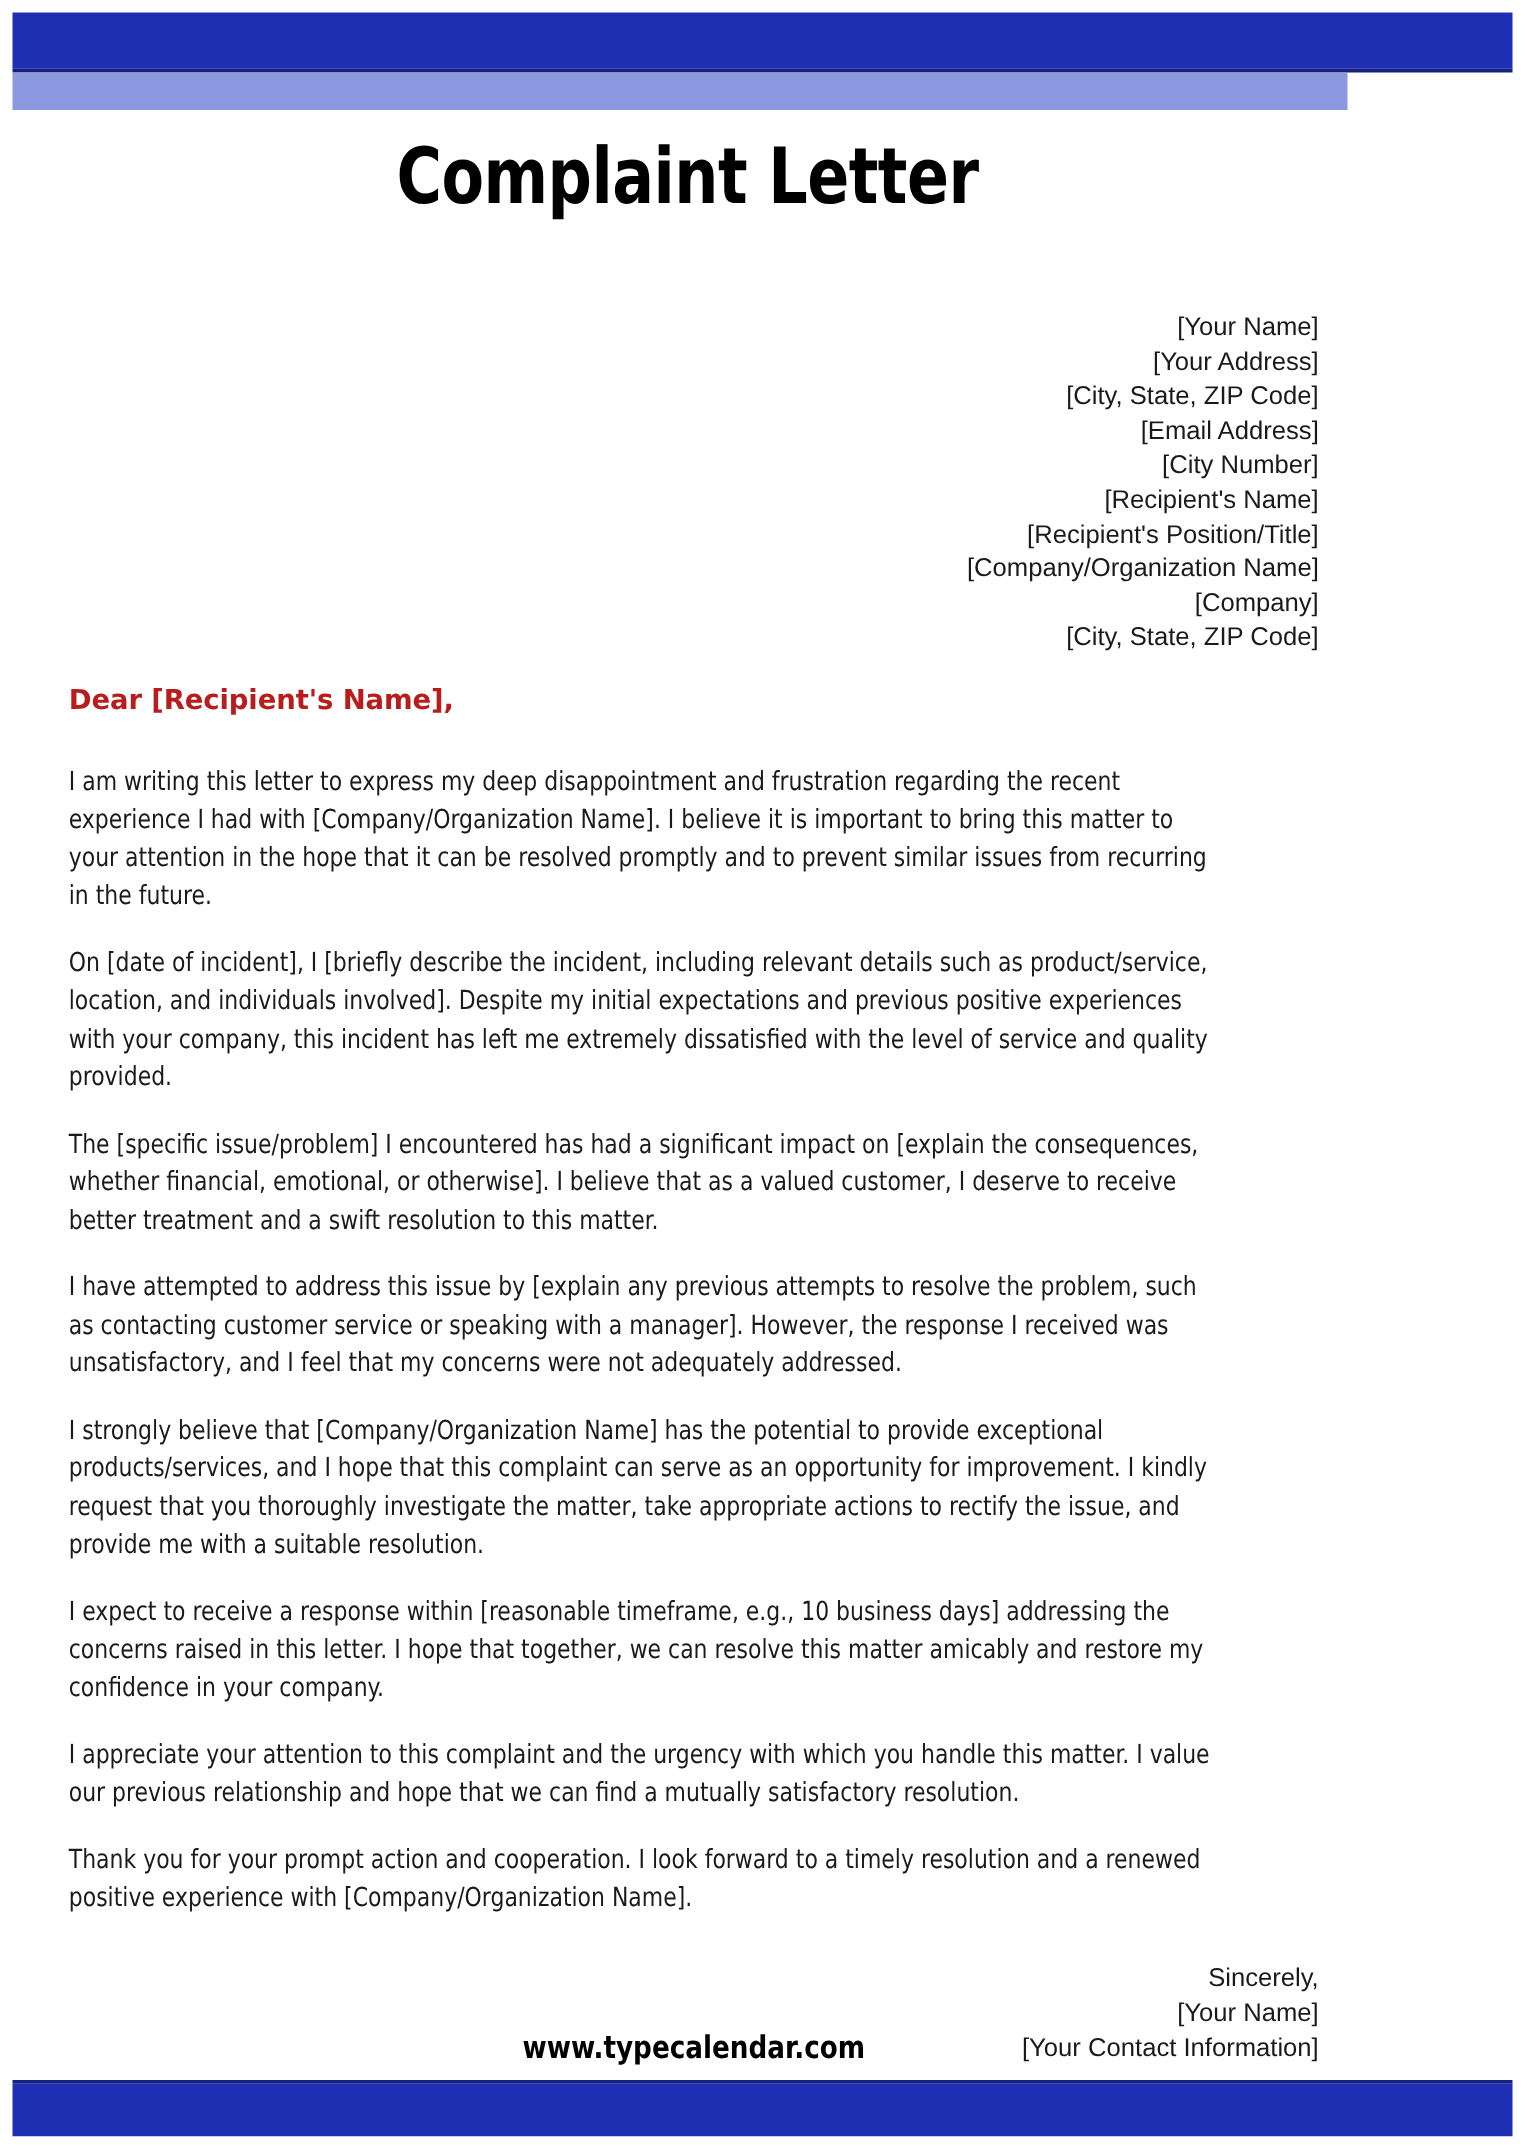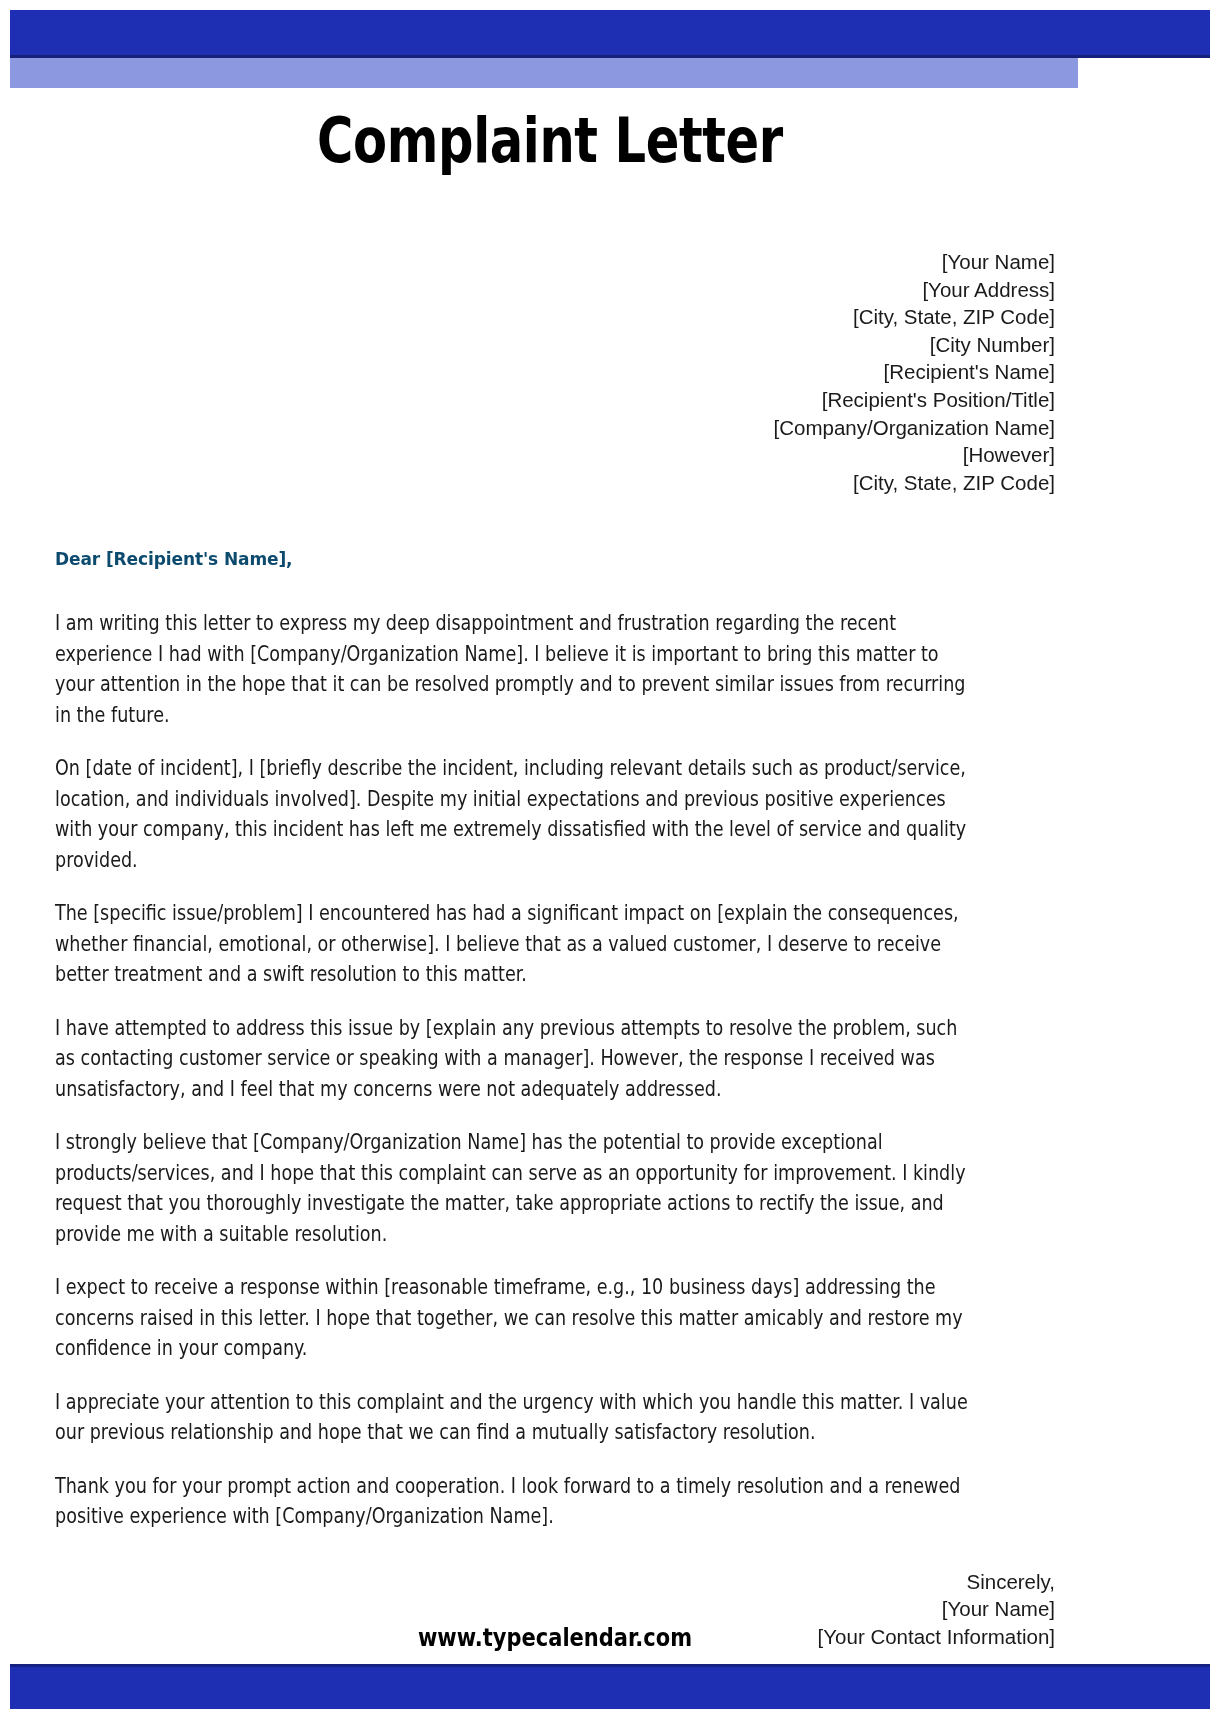--- a/index.html
+++ b/index.html
@@ -79,26 +79,26 @@
   .addr-line {
     font-family: "Liberation Sans", sans-serif;
     font-size: 20.5px;
     line-height: 27.6px;
     color: #1a1a1a;
     white-space: nowrap;
     text-align: right;
   }
 
   .salutation {
-    margin-top: 50px;
+    margin-top: 24px;
     font-family: "DejaVu Sans", sans-serif;
     font-weight: bold;
-    font-size: 17px;
+    font-size: 22px;
     line-height: 26px;
-    color: #0c4a6e;
+    color: #b91c1c;
     letter-spacing: -0.1px;
     white-space: nowrap;
   }
 
   
   .body-block {
     margin-top: 36px;
   }
   .para {
     font-family: "Liberation Sans Narrow", "DejaVu Sans Condensed", "Liberation Sans", sans-serif;
@@ -161,25 +161,26 @@
   <div class="header-bar-secondary"></div>
 
   <div class="doc-title">Complaint Letter</div>
 
   <div class="letter">
 
     <div>
       <div class="addr-line">[Your Name]</div>
       <div class="addr-line">[Your Address]</div>
       <div class="addr-line">[City, State, ZIP Code]</div>
+      <div class="addr-line">[Email Address]</div>
       <div class="addr-line">[City Number]</div>
       <div class="addr-line">[Recipient's Name]</div>
       <div class="addr-line">[Recipient's Position/Title]</div>
       <div class="addr-line">[Company/Organization Name]</div>
-      <div class="addr-line">[However]</div>
+      <div class="addr-line">[Company]</div>
       <div class="addr-line">[City, State, ZIP Code]</div>
     </div>
 
     <div class="salutation">Dear [Recipient's Name],</div>
 
     <div class="body-block">
       <p class="para">I am writing this letter to express my deep disappointment and frustration regarding the recent experience I had with [Company/Organization Name]. I believe it is important to bring this matter to your attention in the hope that it can be resolved promptly and to prevent similar issues from recurring in the future.</p>
       <p class="para">On [date of incident], I [briefly describe the incident, including relevant details such as product/service, location, and individuals involved]. Despite my initial expectations and previous positive experiences with your company, this incident has left me extremely dissatisfied with the level of service and quality provided.</p>
       <p class="para">The [specific issue/problem] I encountered has had a significant impact on [explain the consequences, whether financial, emotional, or otherwise]. I believe that as a valued customer, I deserve to receive better treatment and a swift resolution to this matter.</p>
       <p class="para">I have attempted to address this issue by [explain any previous attempts to resolve the problem, such as contacting customer service or speaking with a manager]. However, the response I received was unsatisfactory, and I feel that my concerns were not adequately addressed.</p>

